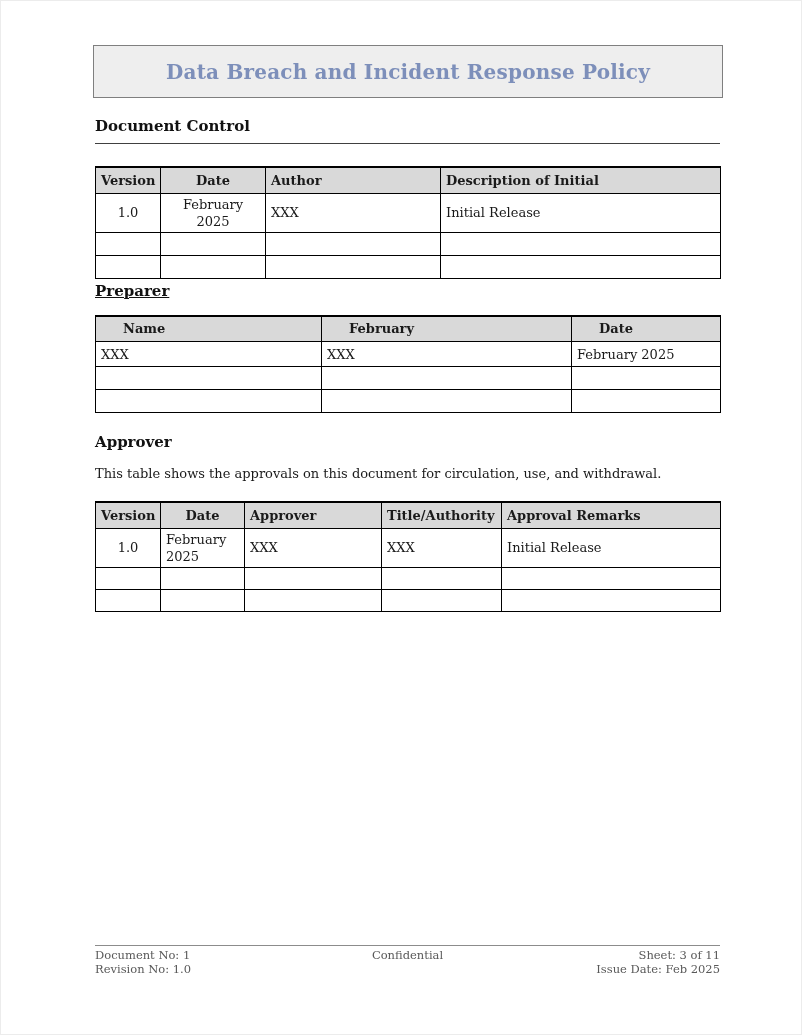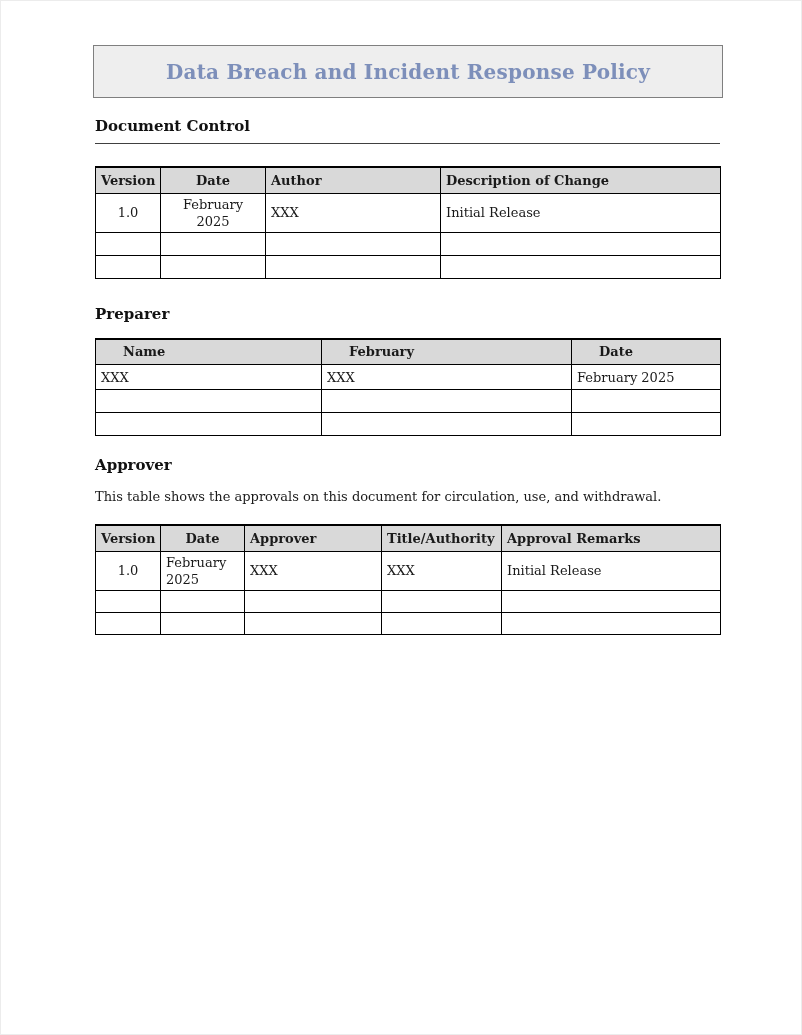--- a/index.html
+++ b/index.html
@@ -48,21 +48,21 @@
     padding-bottom: 8px;
     border-bottom: 1px solid #404040;
   }
   .h-section {
     font-size: 15px;
     font-weight: bold;
     color: #111111;
     line-height: 18px;
   }
   .h-version { margin-top: 11px; }
-  .h-preparer { margin-top: 26px; }
+  .h-preparer { margin-top: 3px; text-decoration: underline; }
   .h-approver { margin-top: 20px; }
   .intro {
     font-size: 13px;
     line-height: 15px;
     margin-top: 8px;
     color: #1a1a1a;
   }
   .intro-approver { margin-top: 15px; }
   
   table {
@@ -131,21 +131,21 @@
         <col style="width:65px">
           <col style="width:105px">
           <col style="width:175px">
           <col style="width:280px">
       </colgroup>
       <tbody>
           <tr class="hdr">
         <th class="ac">Version</th>
         <th class="ac">Date</th>
         <th class="al">Author</th>
-        <th class="al">Description of Change</th>
+        <th class="al">Description of Initial</th>
       </tr>
       <tr class="row">
         <td class="ac">1.0</td>
         <td class="ac">February 2025</td>
         <td class="al">XXX</td>
         <td class="al">Initial Release</td>
       </tr>
       <tr class="empty">
         <td></td>
         <td></td>
@@ -231,13 +231,26 @@
         <td></td>
         <td></td>
         <td></td>
         <td></td>
       </tr>
     </tbody>
       </table>
 
   </div>
 
+  <div class="footer">
+    <div class="f-left">
+      <div>Document No: 1</div>
+      <div>Revision No: 1.0</div>
+    </div>
+    <div class="f-mid">
+      <div>Confidential</div>
+    </div>
+    <div class="f-right">
+      <div>Sheet: 3 of 11</div>
+      <div>Issue Date: Feb 2025</div>
+    </div>
+  </div>
 </div>
 
 </body></html>

